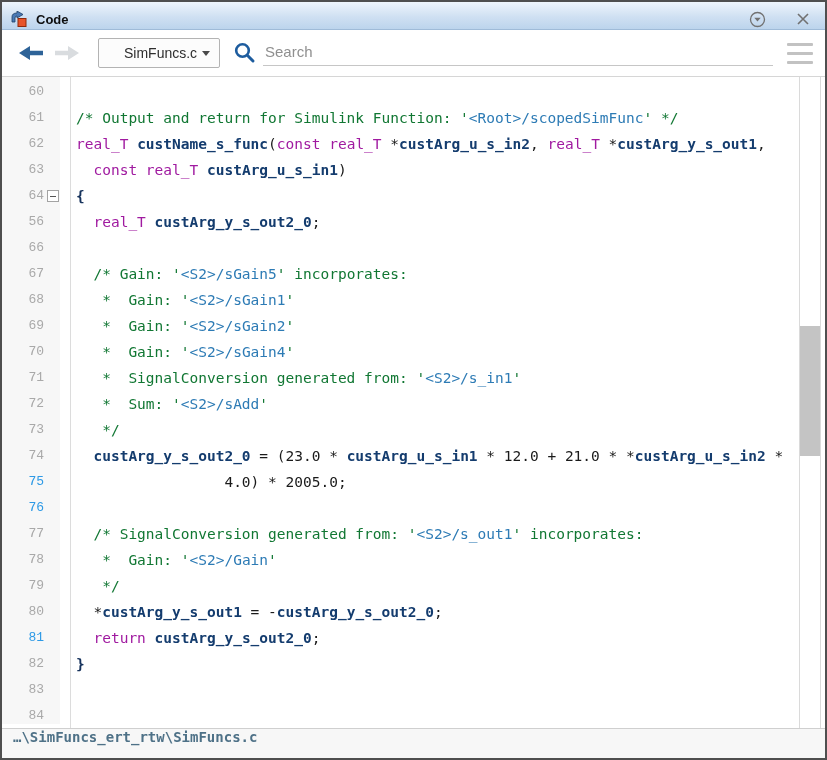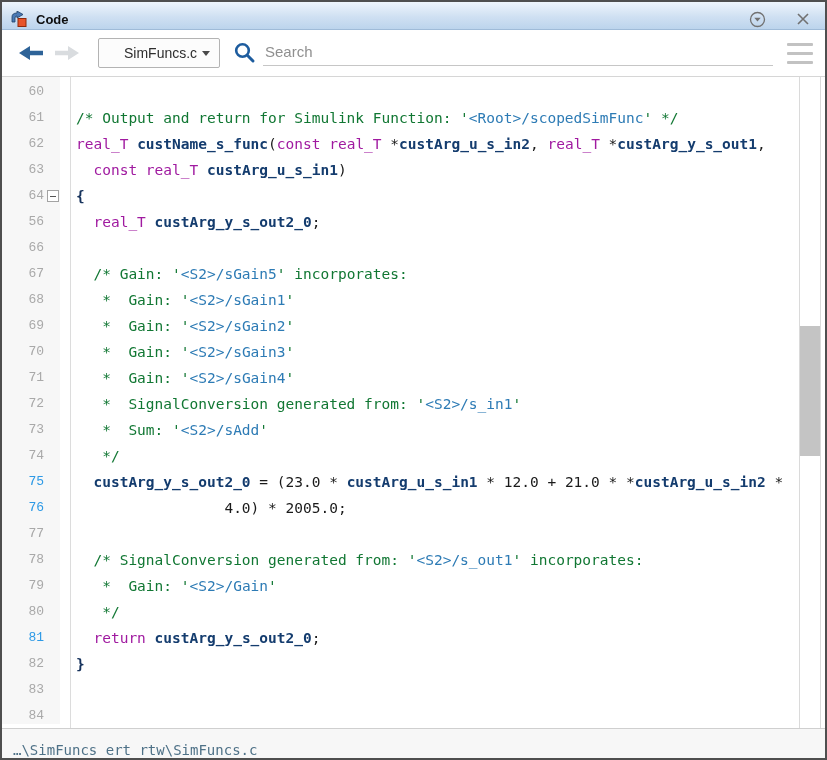--- a/index.html
+++ b/index.html
@@ -72,22 +72,22 @@
   .tk-pl{ color:var(--pl); }
   .tk-br{ color:var(--br); font-weight:bold; }
   .vscroll{
     position:absolute; right:4px; top:0; bottom:0; width:22px; background:#fff;
     border-left:1px solid #dadada; border-right:1px solid #dadada;
   }
   .vthumb{ position:absolute; left:0; right:0; top:249px; height:130px; background:#c4c4c4; }
   
   .statusbar{
     height:30px; border-top:1px solid #cfcfcf; background:#f7f7f7;
-    display:flex; align-items:flex-end; padding-left:11px;
-    font-family:"DejaVu Sans Mono", monospace; font-size:14px; color:#4e7187;
+    display:flex; align-items:flex-start; padding-left:11px;
+    font-family:"DejaVu Sans Mono", monospace; font-size:14px; color:#4e7187;font-weight:bold;
   }
 </style>
 </head>
 <body>
 
 <div class="window">
 
   <div class="titlebar">
     <span style="display:flex;">
       <svg width="19" height="16" viewBox="0 0 19 16">
@@ -177,31 +177,31 @@
         <div class="row"></div>
         <div class="row"><span class="tk-cm">/* Output and return for Simulink Function: '</span><span class="tk-lk">&lt;Root&gt;/scopedSimFunc</span><span class="tk-cm">' */</span></div>
         <div class="row"><span class="tk-kw">real_T</span><span class="tk-pl"> </span><span class="tk-id">custName_s_func</span><span class="tk-pl">(</span><span class="tk-kw">const</span><span class="tk-pl"> </span><span class="tk-kw">real_T</span><span class="tk-pl"> *</span><span class="tk-id">custArg_u_s_in2</span><span class="tk-pl">, </span><span class="tk-kw">real_T</span><span class="tk-pl"> *</span><span class="tk-id">custArg_y_s_out1</span><span class="tk-pl">,</span></div>
         <div class="row"><span class="tk-pl">  </span><span class="tk-kw">const</span><span class="tk-pl"> </span><span class="tk-kw">real_T</span><span class="tk-pl"> </span><span class="tk-id">custArg_u_s_in1</span><span class="tk-pl">)</span></div>
         <div class="row"><span class="tk-br">{</span></div>
         <div class="row"><span class="tk-pl">  </span><span class="tk-kw">real_T</span><span class="tk-pl"> </span><span class="tk-id">custArg_y_s_out2_0</span><span class="tk-pl">;</span></div>
         <div class="row"></div>
         <div class="row"><span class="tk-cm">  /* Gain: '</span><span class="tk-lk">&lt;S2&gt;/sGain5</span><span class="tk-cm">' incorporates:</span></div>
         <div class="row"><span class="tk-cm">   *  Gain: '</span><span class="tk-lk">&lt;S2&gt;/sGain1</span><span class="tk-cm">'</span></div>
         <div class="row"><span class="tk-cm">   *  Gain: '</span><span class="tk-lk">&lt;S2&gt;/sGain2</span><span class="tk-cm">'</span></div>
-        <div class="row"><span class="tk-cm">   *  Gain: '</span><span class="tk-lk">&lt;S2&gt;/sGain3</span><span class="tk-cm">'</span></div>
         <div class="row"><span class="tk-cm">   *  Gain: '</span><span class="tk-lk">&lt;S2&gt;/sGain4</span><span class="tk-cm">'</span></div>
         <div class="row"><span class="tk-cm">   *  SignalConversion generated from: '</span><span class="tk-lk">&lt;S2&gt;/s_in1</span><span class="tk-cm">'</span></div>
         <div class="row"><span class="tk-cm">   *  Sum: '</span><span class="tk-lk">&lt;S2&gt;/sAdd</span><span class="tk-cm">'</span></div>
         <div class="row"><span class="tk-cm">   */</span></div>
         <div class="row"><span class="tk-pl">  </span><span class="tk-id">custArg_y_s_out2_0</span><span class="tk-pl"> = (23.0 * </span><span class="tk-id">custArg_u_s_in1</span><span class="tk-pl"> * 12.0 + 21.0 * *</span><span class="tk-id">custArg_u_s_in2</span><span class="tk-pl"> *</span></div>
         <div class="row"><span class="tk-pl">                 4.0) * 2005.0;</span></div>
         <div class="row"></div>
         <div class="row"><span class="tk-cm">  /* SignalConversion generated from: '</span><span class="tk-lk">&lt;S2&gt;/s_out1</span><span class="tk-cm">' incorporates:</span></div>
         <div class="row"><span class="tk-cm">   *  Gain: '</span><span class="tk-lk">&lt;S2&gt;/Gain</span><span class="tk-cm">'</span></div>
         <div class="row"><span class="tk-cm">   */</span></div>
+        <div class="row"><span class="tk-pl">  *</span><span class="tk-id">custArg_y_s_out1</span><span class="tk-pl"> = -</span><span class="tk-id">custArg_y_s_out2_0</span><span class="tk-pl">;</span></div>
         <div class="row"><span class="tk-pl">  </span><span class="tk-kw">return</span><span class="tk-pl"> </span><span class="tk-id">custArg_y_s_out2_0</span><span class="tk-pl">;</span></div>
         <div class="row"><span class="tk-br">}</span></div>
         <div class="row"></div>
       </div>
     <div class="vscroll">
       <div class="vthumb"></div>
     </div>
   </div>
 
   <div class="statusbar">

